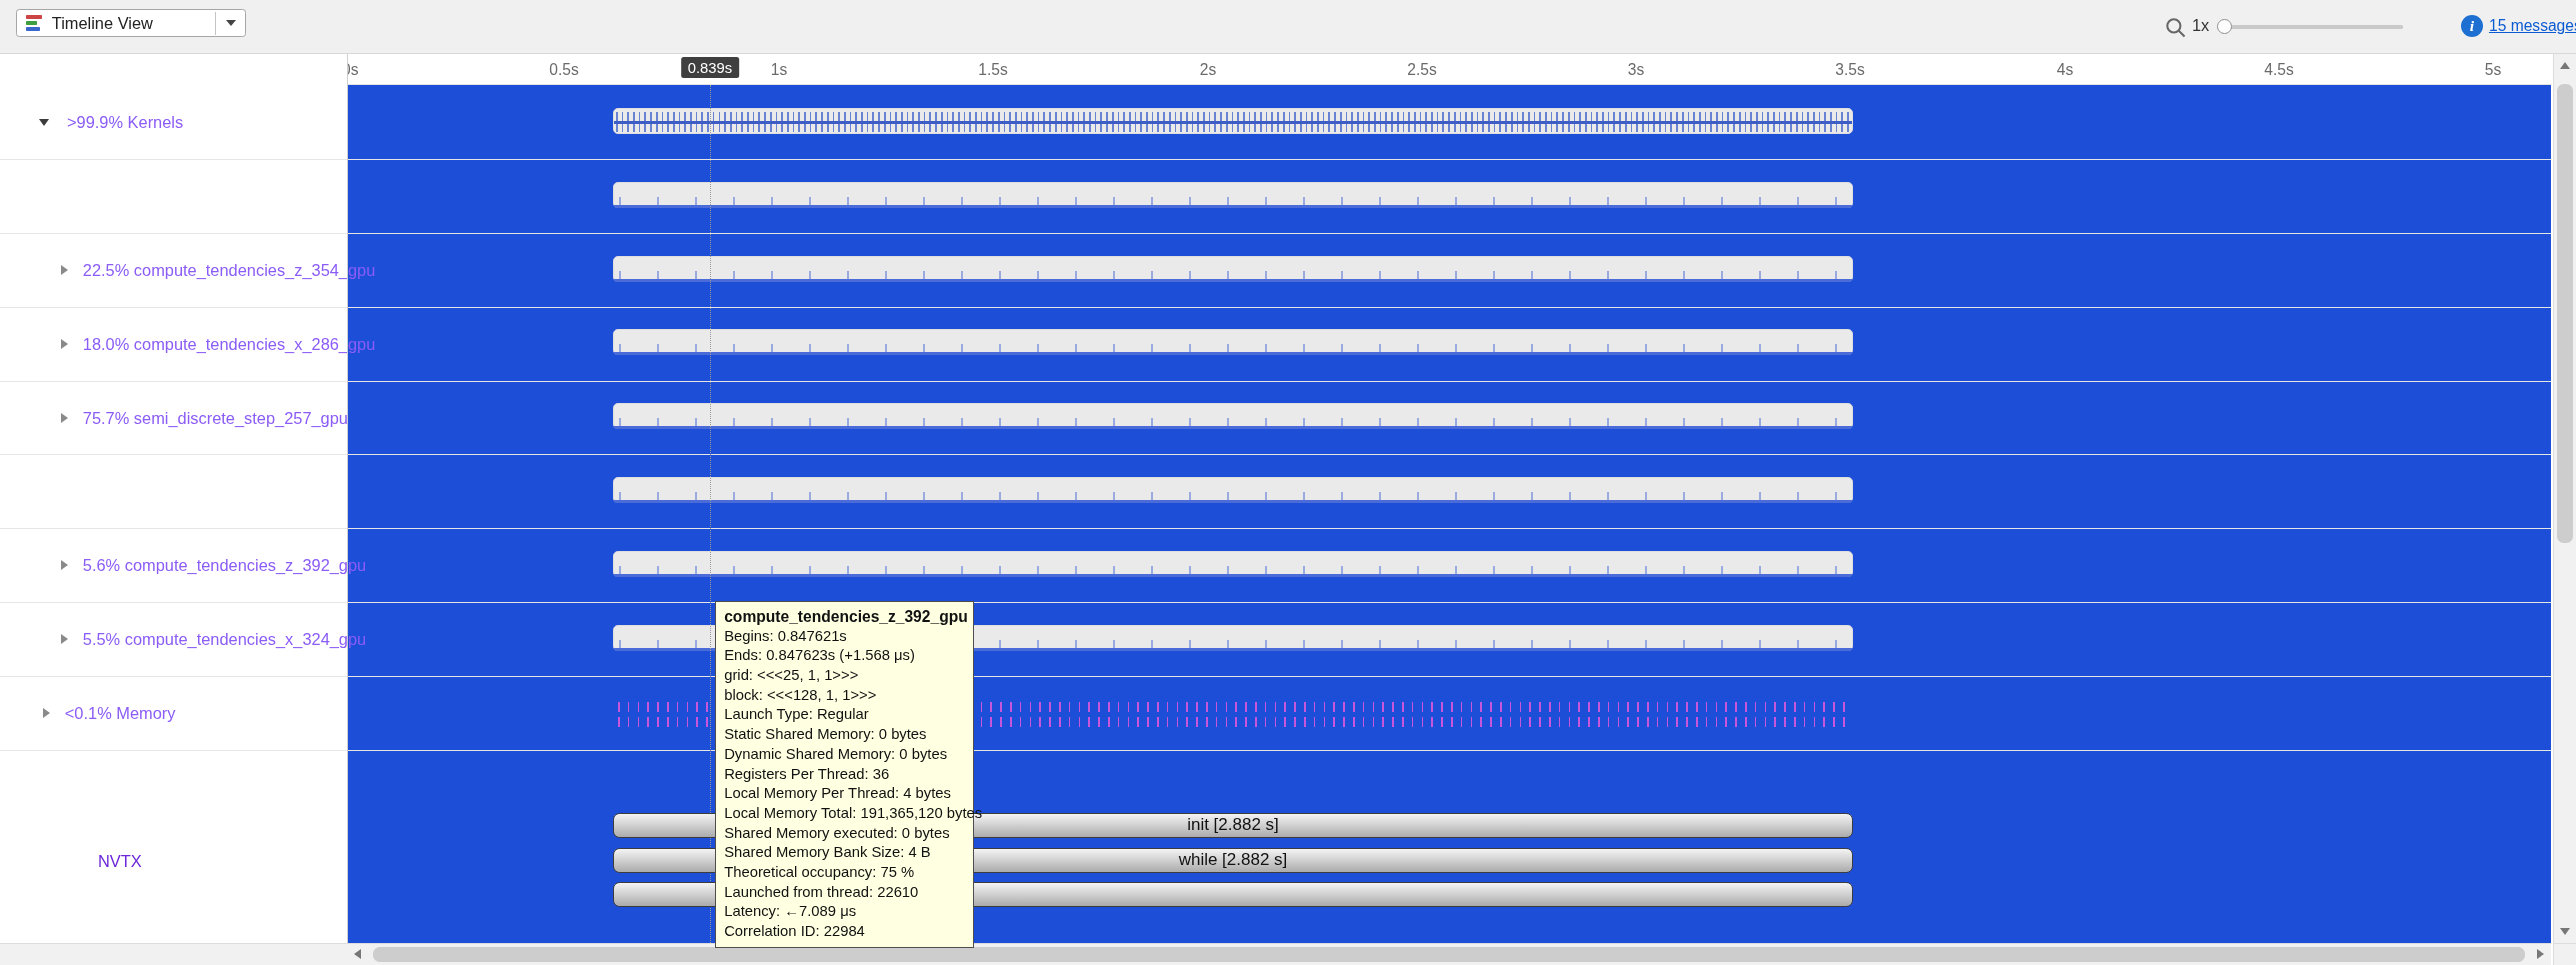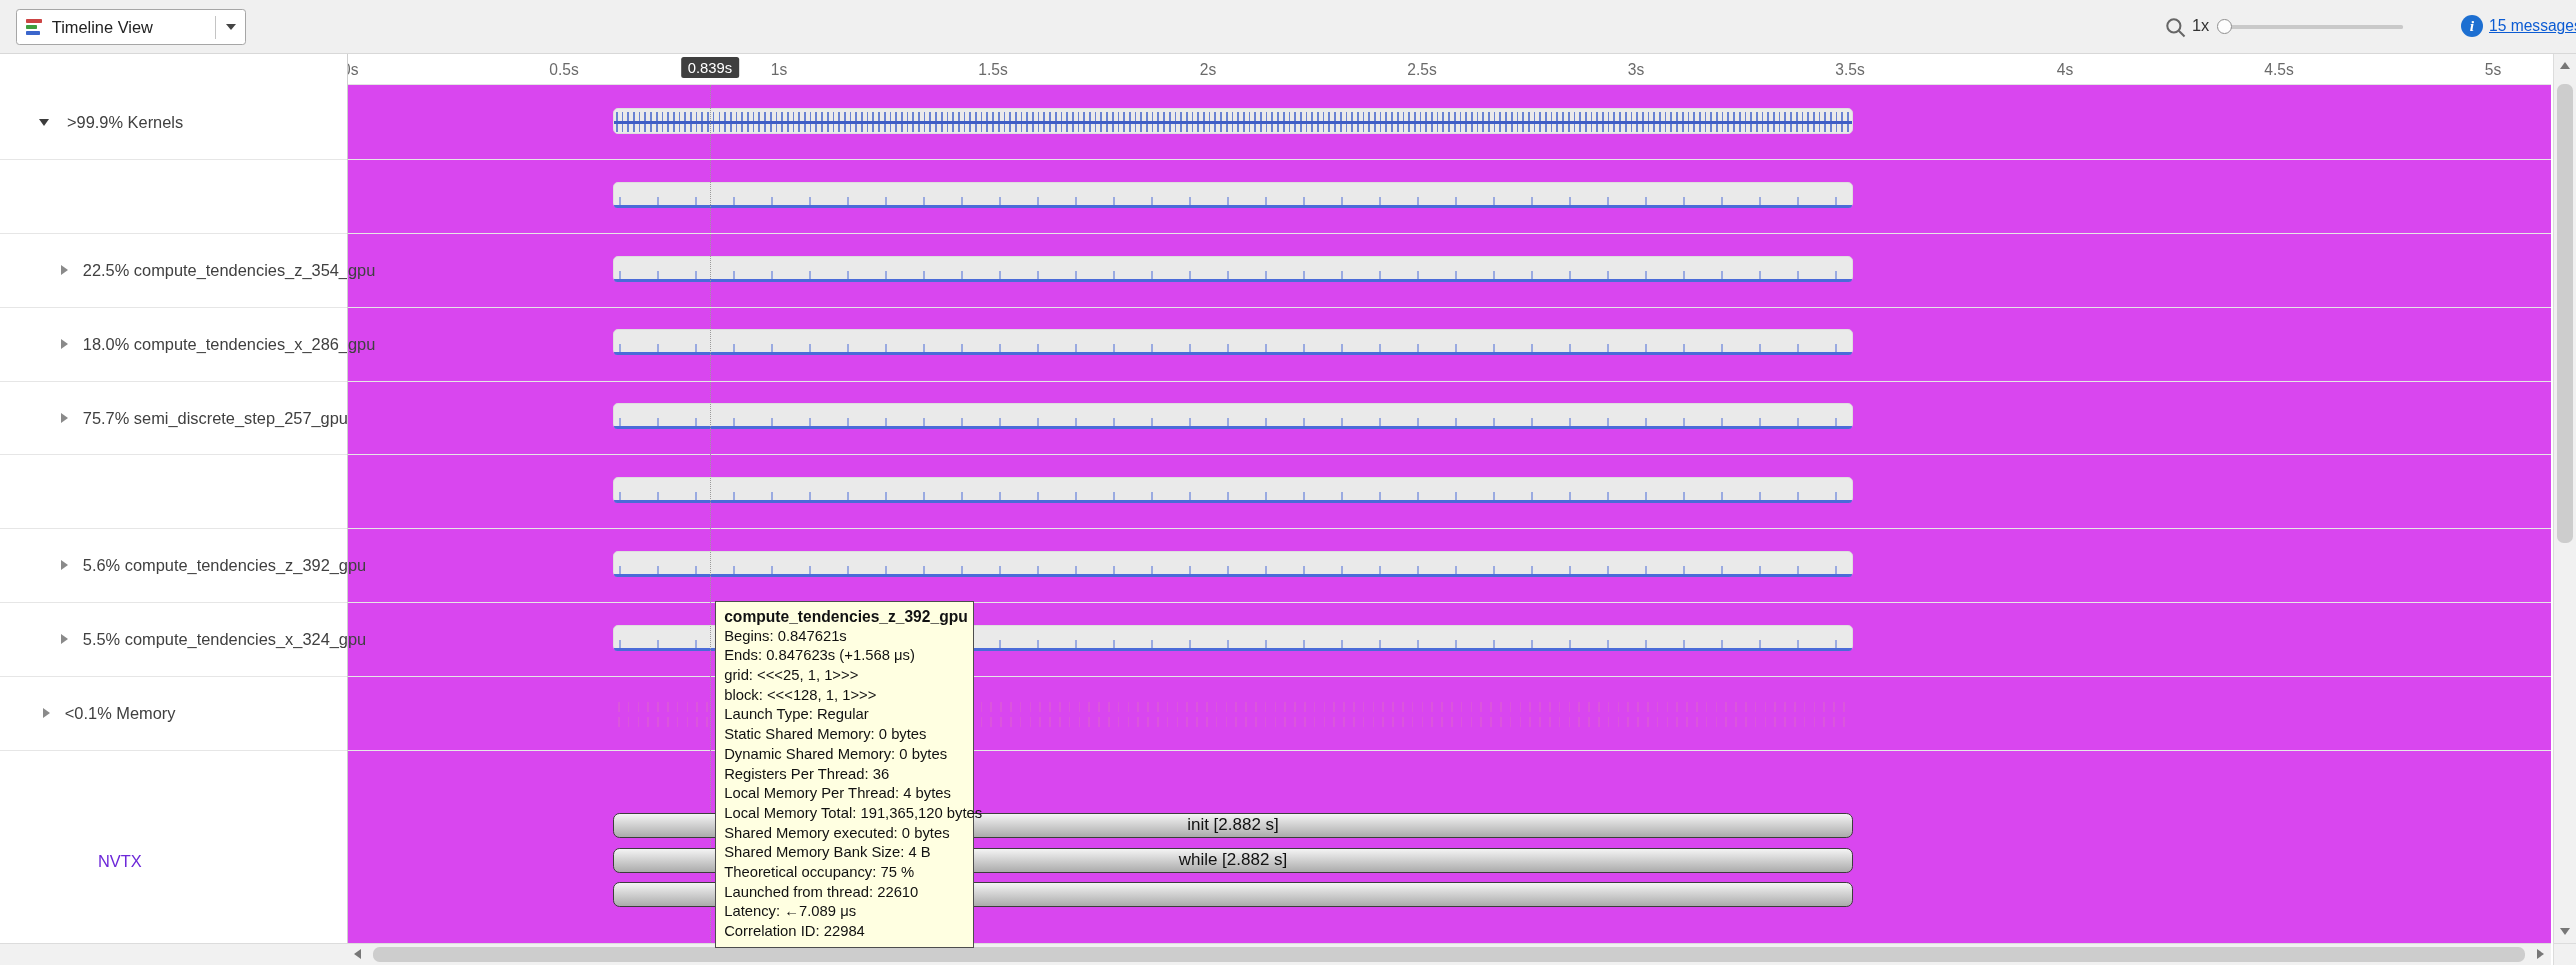--- a/index.html
+++ b/index.html
@@ -3,21 +3,21 @@
 <meta charset="utf-8">
 <style>
   * { margin:0; padding:0; box-sizing:border-box; }
   html,body { width:2576px; height:966px; overflow:hidden; background:#f0f0f0; }
   #app { position:relative; width:2576px; height:966px; background:#ffffff;
          font-family:"Liberation Sans", sans-serif; overflow:hidden; }
 
   
   .toolbar { position:absolute; left:0; top:0; width:2576px; height:54px;
              background:#f0f0f0; border-bottom:0.8px solid #d8d8d8; z-index:7; }
-  .dropdown { position:absolute; left:16.4px; top:9px; width:230px; height:36px;
+  .dropdown { position:absolute; left:16.4px; top:9px; width:230px; height:28px;
               background:#fff; border:0.8px solid #a6a6a6; border-radius:3.3px;
               display:flex; align-items:center; cursor:default; }
   .dd-icon { width:18px; height:19.7px; margin-left:8.2px; display:flex; flex-direction:column; justify-content:center; }
   .dd-icon b { display:block; height:4.1px; margin:0.8px 0; border-radius:0.8px; }
   .dd-icon b:nth-child(1){ width:16.4px; background:#cc4444; }
   .dd-icon b:nth-child(2){ width:11.5px; background:#3f9e3f; }
   .dd-icon b:nth-child(3){ width:14.8px; background:#3b66cc; }
   .dd-label { margin-left:8.2px; font-size:16.4px; color:#222; flex:1; white-space:nowrap; }
   .dd-split { width:0.8px; height:23px; background:#c4c4c4; }
   .dd-caret-zone { width:29.5px; display:flex; justify-content:center; align-items:center; }
@@ -38,33 +38,33 @@
   
   .ruler { position:absolute; left:347px; top:54px; width:2204px; height:31px;
            background:#fff; border-bottom:0.8px solid #e3e3e3; overflow:hidden; z-index:2; }
   .tick-label { position:absolute; top:7.4px; transform:translateX(-50%);
                 font-size:15.6px; color:#6a6a6a; white-space:nowrap; }
   .marker-badge { position:absolute; top:3.3px; transform:translateX(-50%); background:#3f3f3f;
                   color:#fff; font-size:14.8px; padding:2.5px 6.6px; border-radius:2.5px; z-index:4; white-space:nowrap; }
 
   
   .prow { position:absolute; left:0; width:347px; height:74px; display:flex; align-items:center; z-index:2; }
-  .prow .lbl { font-size:16.4px; color:#404040; white-space:nowrap;text-align:center; }
+  .prow .lbl { font-size:16.4px; color:#8b5cf6; white-space:nowrap;text-align:center; }
   .tri-open { width:0; height:0; border-left:5.7px solid transparent; border-right:5.7px solid transparent;
               border-top:7.4px solid #3c3c3c; margin-left:39px; }
   .tri-closed { width:0; height:0; border-top:5.7px solid transparent; border-bottom:5.7px solid transparent;
                 border-left:7.4px solid #8a8a8a; margin-left:61px; }
   .tri-closed.outdent { margin-left:43px; }
   .gap-open { margin-left:18px; } .gap-closed { margin-left:14.8px; }
   .nvtx-label { position:absolute; left:98px; top:852px; font-size:16.4px; color:#6d28d9; z-index:2; }
   .vline { position:absolute; left:347px; top:54px; width:0.8px; height:889px; background:#cfcfcf; z-index:3; }
   .hline { position:absolute; left:0; width:2551px; height:0.8px; background:#e6e6e6; z-index:1; }
 
   
-  .tl { position:absolute; left:347px; top:85px; width:2204px; height:858px; background:#d946ef; overflow:hidden; }
+  .tl { position:absolute; left:347px; top:85px; width:2204px; height:858px; background:#1d4ed8; overflow:hidden; }
   .band { position:absolute; left:266px; width:1240px; height:26px; background:#eaeaea;
           border:0.8px solid #dedede; border-radius:4.9px; z-index:2; }
   .kticks { position:absolute; left:1.6px; right:1.6px; top:3.3px; height:19.7px;
             background:repeating-linear-gradient(90deg, rgba(72,104,205,0.8) 0 1.6px, transparent 1.6px 5.7px); }
   .kline  { position:absolute; left:0; right:0; top:12.3px; height:2.5px; background:#3f5ec5; }
   .child-band::after { content:""; position:absolute; left:0; right:0; bottom:-0.8px; height:2.5px;
                        background:#4a6bd8; border-radius:0 0 4.9px 4.9px; }
   .child-band::before { content:""; position:absolute; left:4.9px; right:4.9px; bottom:2.5px; height:7.4px;
                         background:repeating-linear-gradient(90deg, rgba(74,107,216,0.5) 0 1.6px, transparent 1.6px 38px); }
   .mem-strip { position:absolute; left:271px; width:1235px; height:9.8px; z-index:2;

